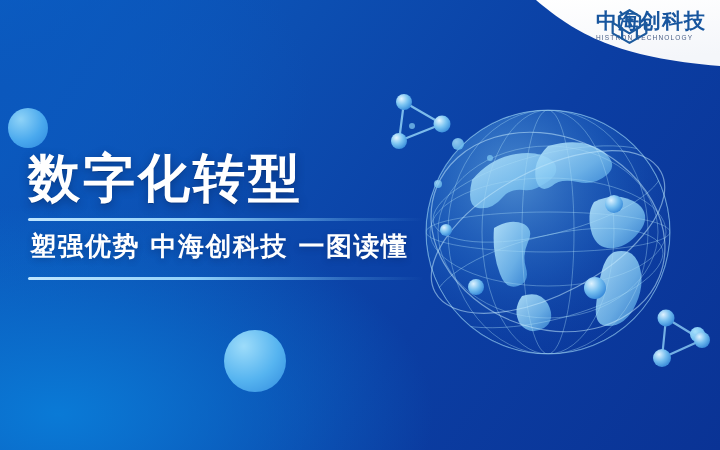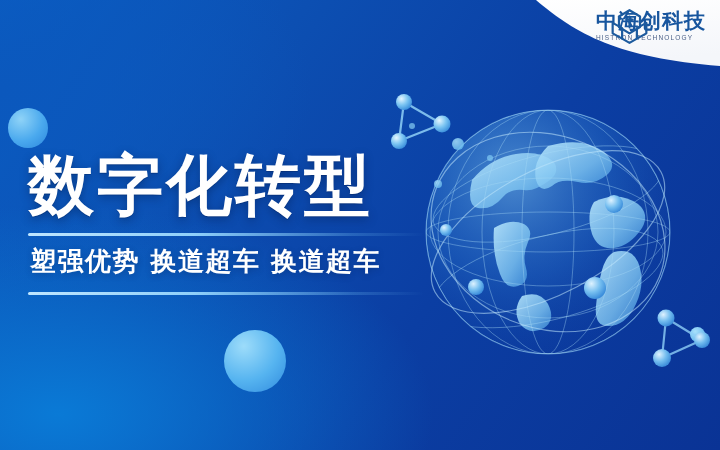--- a/index.html
+++ b/index.html
@@ -86,21 +86,21 @@
   }
 
   
   .headline {
     position:absolute;
     left:28px; top:150px;
     width:420px;
   }
   .title {
     font-family:"DejaVu Sans","Liberation Sans", sans-serif;
-    font-size:66px;
+    font-size:52px;
     font-weight:bold;
     color:#ffffff;
     letter-spacing:3px;
     line-height:1.08;
     white-space:nowrap;
     text-shadow:0 3px 10px rgba(2,26,74,.42), 0 1px 0 rgba(2,26,74,.30);
   }
 
   .rule {
     height:3px;
@@ -266,17 +266,17 @@
       <span class="logo-text">
         <span class="logo-cn">中海创科技</span>
         <span class="logo-en">HISTRON TECHNOLOGY</span>
       </span>
     </div>
   </div>
 
   <div class="headline">
     <div class="title">数字化转型</div>
     <div class="rule top"></div>
-    <div class="subtitle">塑强优势  换道超车  换道超车</div>
+    <div class="subtitle">塑强优势  中海创科技  一图读懂</div>
     <div class="rule bottom"></div>
   </div>
 
 </div>
 
 </body></html>

